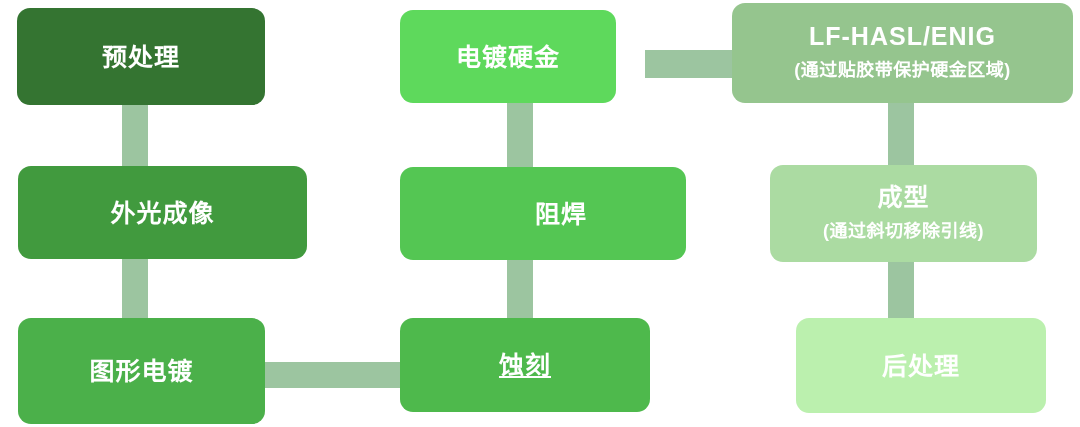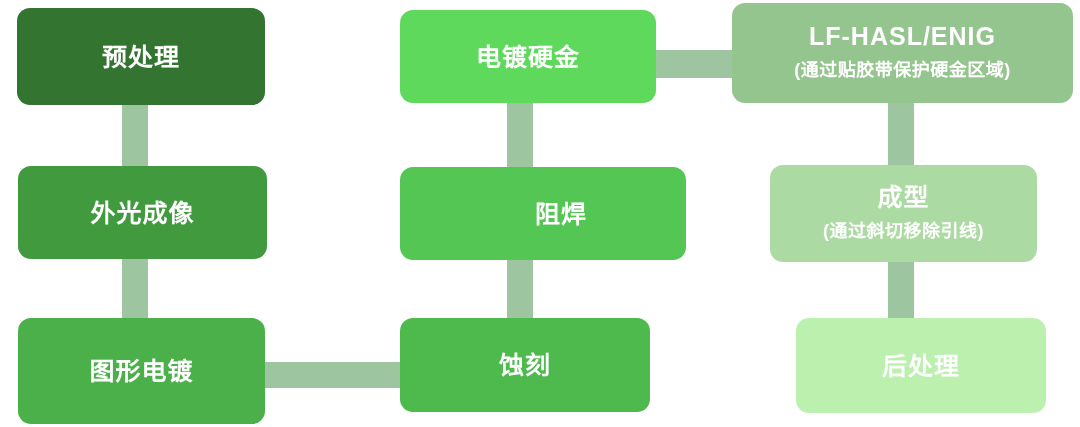--- a/index.html
+++ b/index.html
@@ -37,26 +37,26 @@
     font-weight: bold;
     line-height: 34px;
     letter-spacing: 0.5px;
   }
   .connector {
     position: absolute;
     z-index: 1;
   }
   
   .n1 { left: 17px;  top: 8px;   width: 248px; height: 97px; }
-  .n2 { left: 18px;  top: 166px; width: 249px; height: 93px; }
+  .n2 { left: 18px;  top: 166px; width: 289px; height: 93px; }
   .n3 { left: 18px;  top: 318px; width: 247px; height: 106px; }
   
-  .n4 { left: 400px; top: 10px;  width: 256px; height: 93px; }
+  .n4 { left: 400px; top: 10px;  width: 216px; height: 93px; }
   .n5 { left: 400px; top: 167px; width: 250px; height: 93px; }
-  .n6 { left: 400px; top: 318px; width: 250px; height: 94px; }
+  .n6 { left: 400px; top: 318px; width: 250px; height: 94px; text-decoration: underline; }
   
   .n7 { left: 732px; top: 3px;   width: 341px; height: 100px; }
   .n8 { left: 770px; top: 165px; width: 267px; height: 97px; }
   .n9 { left: 796px; top: 318px; width: 250px; height: 95px; }
   
   .c1 { left: 122px; top: 100px; width: 26px;  height: 70px; }
   .c2 { left: 122px; top: 255px; width: 26px;  height: 67px; }
   .c3 { left: 260px; top: 362px; width: 145px; height: 26px; }
   .c4 { left: 507px; top: 100px; width: 26px;  height: 69px; }
   .c5 { left: 507px; top: 256px; width: 26px;  height: 66px; }

